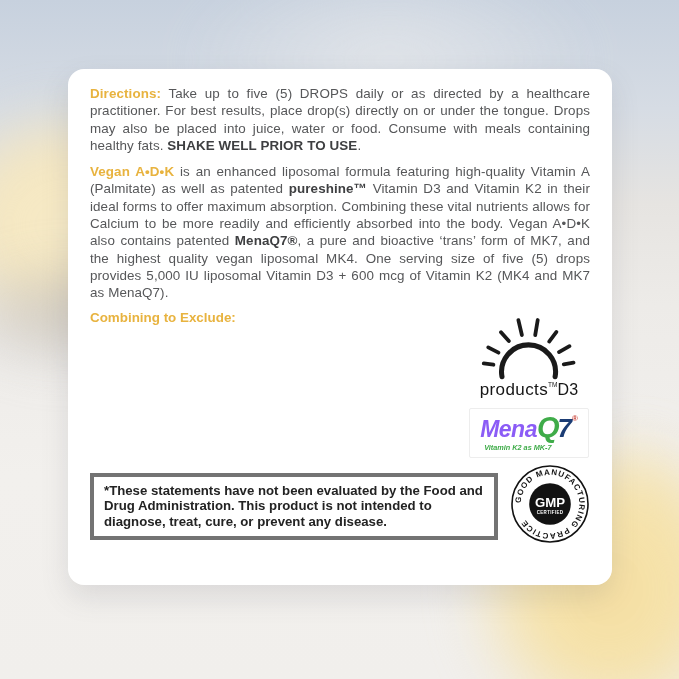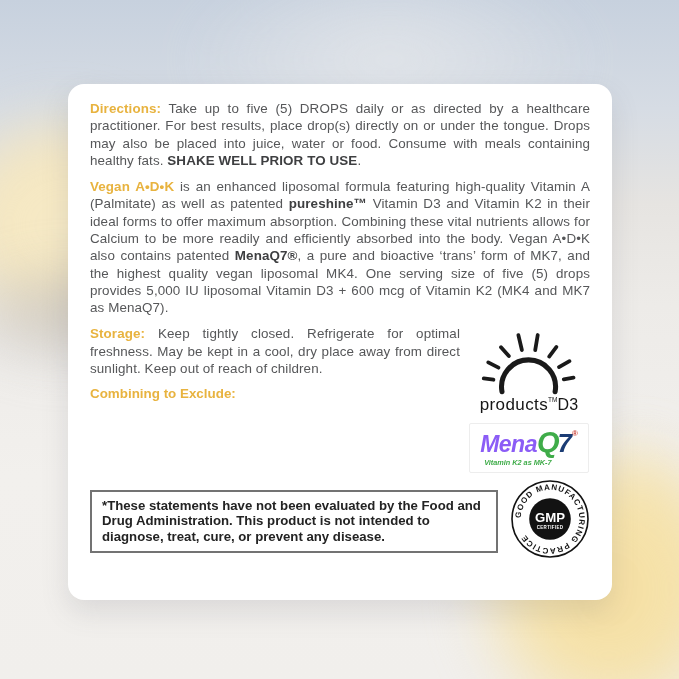--- a/index.html
+++ b/index.html
@@ -9,21 +9,21 @@
     background:linear-gradient(180deg,#c7d1de 0%,#d6dce4 16%,#e6e4e1 30%,#edebe8 45%,#f2f0ed 70%,#f1efec 100%);
   }
   .blob{position:absolute;border-radius:50%;filter:blur(22px);}
   .blob-lemon-tl{left:-70px;top:100px;width:270px;height:250px;background:radial-gradient(closest-side,#f8ecca,#f4e6bf 55%,rgba(244,230,191,0));}
   .blob-grey-l{left:-60px;top:250px;width:260px;height:130px;background:radial-gradient(closest-side,#bdbabb,rgba(189,186,187,0));opacity:.7;}
   .blob-haze-t{left:180px;top:-40px;width:420px;height:200px;background:radial-gradient(closest-side,#e3e6ea,rgba(227,230,234,0));opacity:.9;}
   .blob-lemon-br{right:-80px;bottom:-70px;width:300px;height:320px;background:radial-gradient(closest-side,#f6dfa2,#f5e2ab 50%,rgba(245,226,171,0));}
   .blob-lemon-r{right:-40px;top:430px;width:150px;height:220px;background:radial-gradient(closest-side,#f5e3b0,rgba(245,227,176,0));}
 
   .card{
-    position:absolute;left:68px;top:84px;width:544px;height:516px;
+    position:absolute;left:68px;top:69px;width:544px;height:516px;
     background:#ffffff;border-radius:16px;box-sizing:border-box;
     padding:16px 22px 18px 22px;
     box-shadow:0 12px 28px rgba(90,90,100,.15);
   }
   .para{margin:0 0 9px 0;font-size:13.4px;line-height:1.29;color:#565759;text-align:justify;letter-spacing:.1px;}
   .h-gold{font-weight:bold;color:#e8b33f;}
   .b-dark{font-weight:bold;color:#3e3f41;}
 
   .two-col{display:flex;gap:8px;margin-top:2px;}
   .left-col{width:392px;}
@@ -39,21 +39,21 @@
   .menaq7-box{margin-top:8px;background:#fff;border:1px solid #ededed;border-radius:2px;padding:4px 10px 5px 10px;text-align:center;}
   .menaq7-line{font-style:italic;font-weight:bold;white-space:nowrap;line-height:1;}
   .menaq7-line .mena{color:#8b5cf6;font-size:23px;letter-spacing:-0.5px;}
   .menaq7-line .q{color:#3fac49;font-size:29px;letter-spacing:-2px;}
   .menaq7-line .seven{color:#1b3c74;font-size:26px;}
   .menaq7-line .reg{color:#c8392e;font-size:8px;vertical-align:top;position:relative;top:2px;font-style:normal;}
   .menaq7-tagline{font-style:italic;font-weight:bold;color:#3fac49;font-size:7.3px;text-align:left;margin-top:1px;margin-left:4px;}
 
   .bottom-row{display:flex;align-items:center;gap:12px;margin-top:6px;}
   .disclaimer-box{
-    width:420px;box-sizing:border-box;border:2px solid #737373;
+    width:420px;box-sizing:border-box;border:4px solid #737373;
     padding:6px 10px;color:#232323;font-weight:bold;font-size:13.2px;line-height:1.2;text-align:left;
   }
   .gmp-wrap{flex:0 0 auto;}
 </style>
 </head>
 <body>
 
 <div class="stage">
   <div class="blob blob-lemon-tl"></div>
   <div class="blob blob-grey-l"></div>
@@ -63,21 +63,20 @@
 
   <div class="card">
 
     <p class="para"><span class="h-gold">Directions:</span><span> Take up to five (5) DROPS daily or as directed by a healthcare practitioner. For best results, place drop(s) directly on or under the tongue. Drops may also be placed into juice, water or food. Consume with meals containing healthy fats. </span><span class="b-dark">SHAKE WELL PRIOR TO USE</span><span>.</span></p>
 
 
     <p class="para"><span class="h-gold">Vegan A•D•K</span><span> is an enhanced liposomal formula featuring high-quality Vitamin A (Palmitate) as well as patented </span><span class="b-dark">pureshine™</span><span> Vitamin D3 and Vitamin K2 in their ideal forms to offer maximum absorption. Combining these vital nutrients allows for Calcium to be more readily and efficiently absorbed into the body. Vegan A•D•K also contains patented </span><span class="b-dark">MenaQ7®</span><span>, a pure and bioactive ‘trans’ form of MK7, and the highest quality vegan liposomal MK4. One serving size of five (5) drops provides 5,000 IU liposomal Vitamin D3 + 600 mcg of Vitamin K2 (MK4 and MK7 as MenaQ7).</span></p>
 
     <div class="two-col">
       <div class="left-col">
-        <p class="para"><span class="h-gold">Storage:</span><span> Keep tightly closed. Refrigerate for optimal freshness. May be kept in a cool, dry place away from direct sunlight. Keep out of reach of children.</span></p>
         <p class="heading-line">Combining to Exclude:</p>
       </div>
 
       <div class="right-col">
         <div class="pureshine">
           <svg width="122" height="72" viewBox="0 0 122 80">
             <g stroke="#1a1a1a" stroke-linecap="round" fill="none">
               <path d="M 31 72 A 30 30 0 1 1 90 72" stroke-width="5.6"></path>
               <line x1="99.6" y1="58.1" x2="110.5" y2="56.3" stroke-width="4.2"></line>
               <line x1="94.3" y1="44.6" x2="106.0" y2="37.9" stroke-width="4.2"></line>

